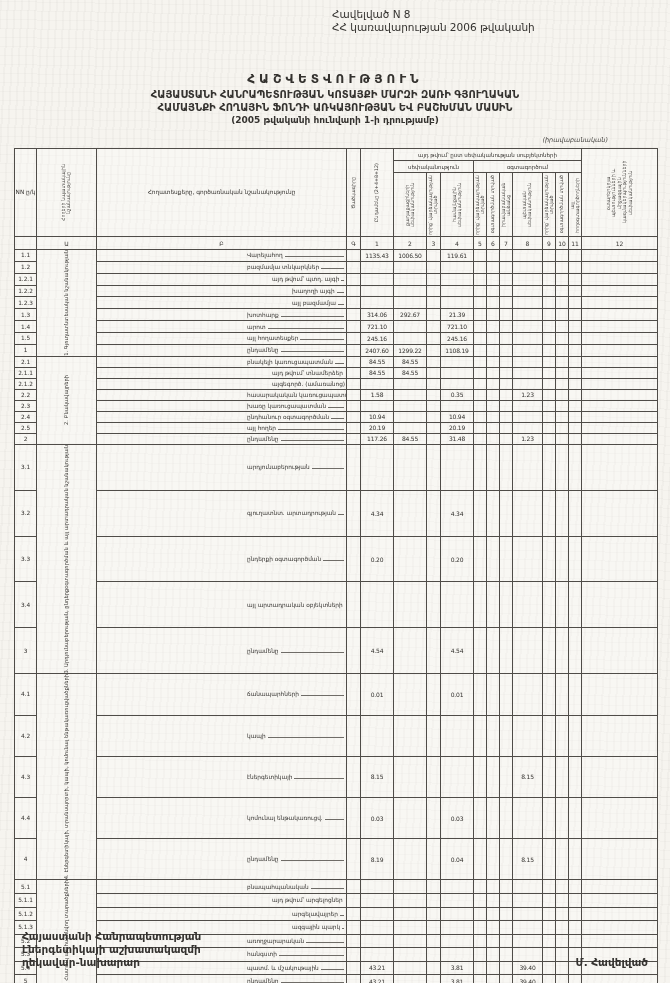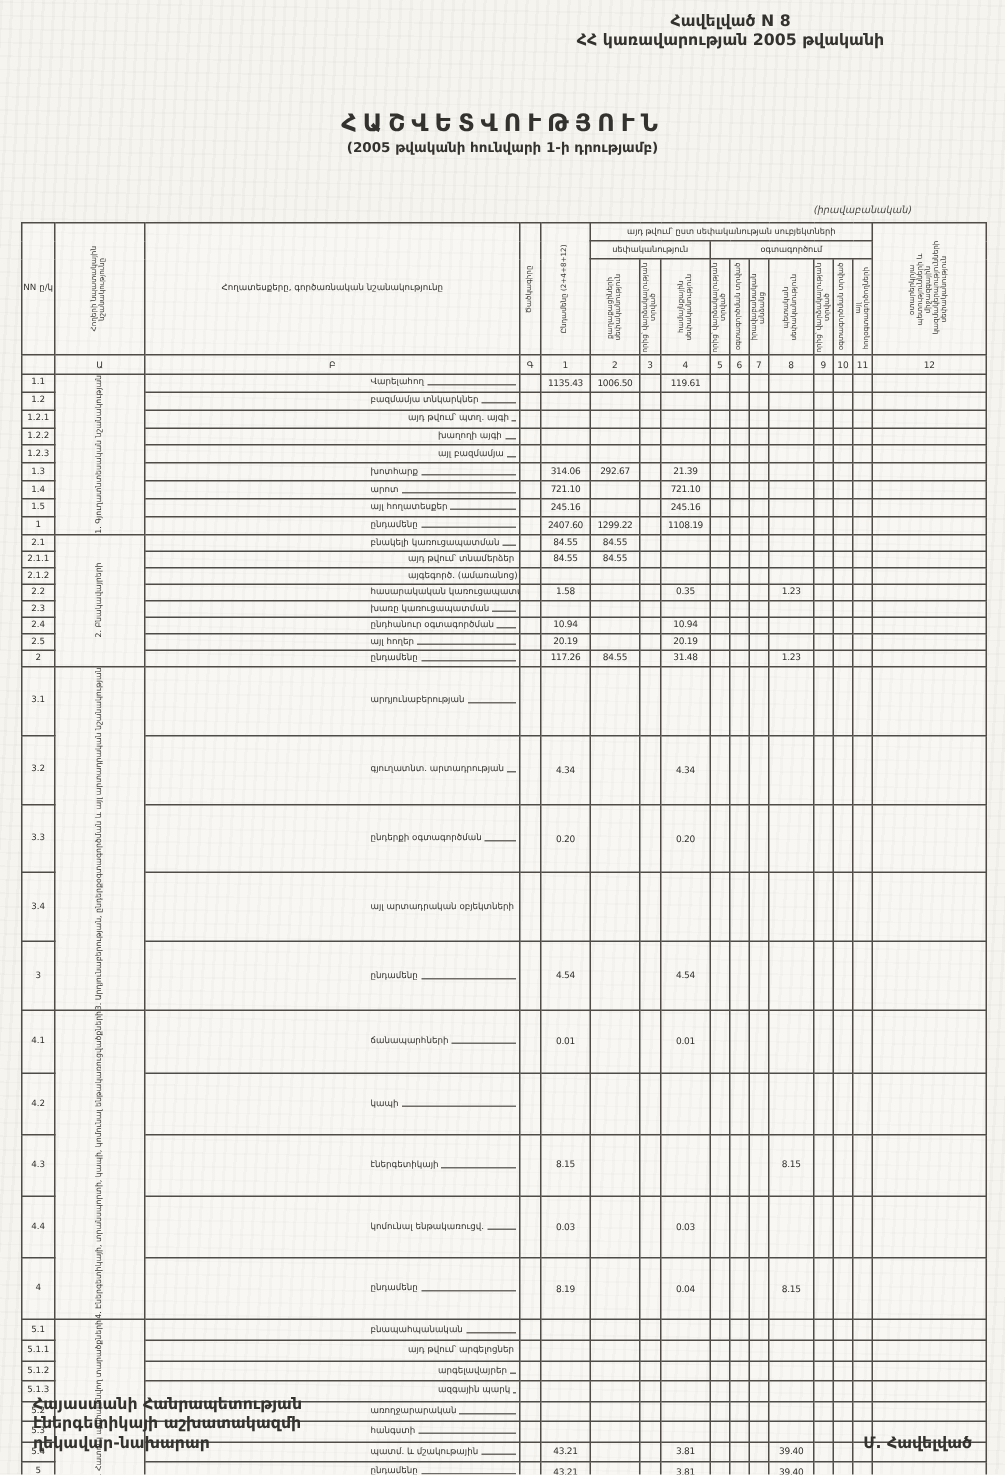--- a/index.html
+++ b/index.html
@@ -13,28 +13,28 @@
   }
   
   body::before{
     content:"";position:absolute;inset:0;pointer-events:none;
     background:
       repeating-linear-gradient(93deg, rgba(90,85,80,0.035) 0 2px, transparent 2px 7px),
       repeating-linear-gradient(1deg, rgba(90,85,80,0.03) 0 1px, transparent 1px 9px);
   }
   .annex{
     position:absolute;top:8px;right:28px;width:310px;
-    text-align:center;font-weight:bold;font-size:10.5px;line-height:13px;
+    font-weight:normal;font-size:10.5px;line-height:13px;
     color:#34322f;
   }
   .titleblock{
     position:absolute;top:72px;left:0;width:670px;text-align:center;
     font-weight:bold;color:#34322f;
   }
-  .titleblock .t1{font-size:16px;letter-spacing:4px;margin-bottom:3px;}
+  .titleblock .t1{font-size:12px;letter-spacing:4px;margin-bottom:3px;}
   .titleblock .t2,.titleblock .t3{font-size:10px;line-height:12.5px;}
   .titleblock .t4{font-size:9px;margin-top:1px;}
   .unitnote{
     position:absolute;top:136px;right:62px;
     font-size:6.5px;font-style:italic;color:#4a4845;
   }
   table.land{
     position:absolute;left:14px;top:148px;
     border-collapse:collapse;table-layout:fixed;width:644px;
     background:rgba(255,255,255,0.25);
@@ -73,25 +73,27 @@
     font-weight:bold;color:#34322f;
   }
   .sigleft{font-size:10.5px;line-height:13px;}
   .sigright{font-size:10.5px;padding-bottom:1px;}
 </style>
 </head>
 <body>
 
 <div class="annex">
   <div>Հավելված N 8</div>
-  <div>ՀՀ կառավարության 2005 թվականի</div>
+  <div>ՀՀ կառավարության 2006 թվականի</div>
 </div>
 
 <div class="titleblock">
   <div class="t1">ՀԱՇՎԵՏՎՈՒԹՅՈՒՆ</div>
+  <div class="t2">ՀԱՅԱՍՏԱՆԻ ՀԱՆՐԱՊԵՏՈՒԹՅԱՆ ԿՈՏԱՅՔԻ ՄԱՐԶԻ ԶԱՌԻ ԳՅՈՒՂԱԿԱՆ</div>
+  <div class="t3">ՀԱՄԱՅՆՔԻ ՀՈՂԱՅԻՆ ՖՈՆԴԻ ԱՌԿԱՅՈՒԹՅԱՆ ԵՎ ԲԱՇԽՄԱՆ ՄԱՍԻՆ</div>
   <div class="t4">(2005 թվականի հունվարի 1-ի դրությամբ)</div>
 </div>
 
 <div class="unitnote">(իրավաբանական)</div>
 
 <table class="land">
   <colgroup>
     <col style="width:22px">
       <col style="width:60px">
       <col style="width:250px">

